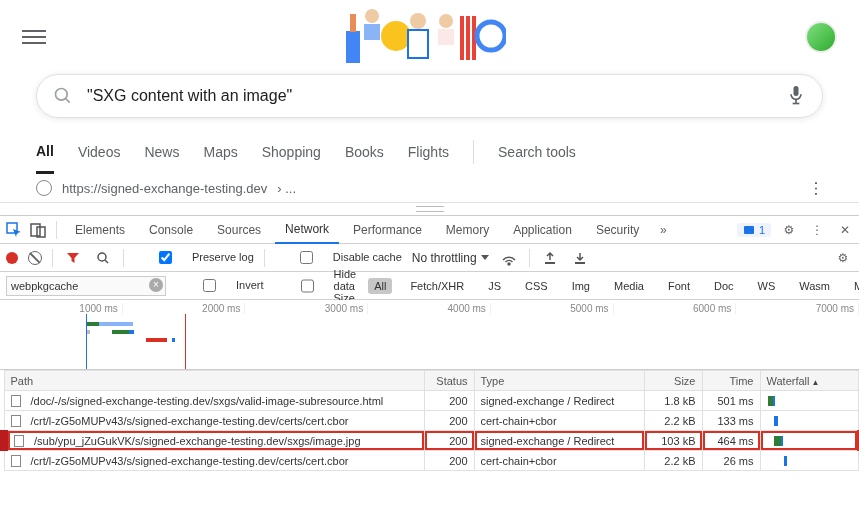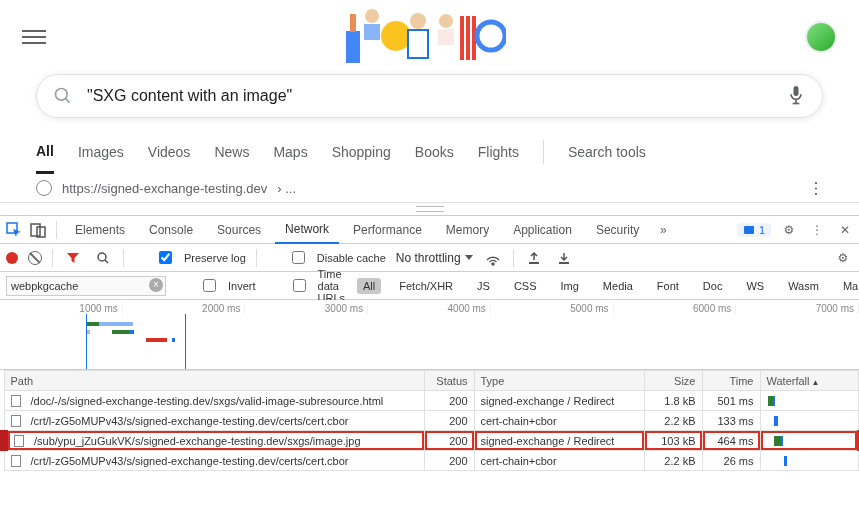--- a/index.html
+++ b/index.html
@@ -69,21 +69,21 @@
   .net-table th.status, .net-table th.size, .net-table th.time { text-align:right; }
   .net-table td.num { text-align:right; }
   .row-hl td { box-shadow: inset 0 0 0 2px #d93025; }
   .row-hl td:first-child { border-left:8px solid #b91c1c; }
   .row-hl td:last-child { border-right:2px solid #d93025; }
   .path-cell { display:flex; align-items:flex-start; gap:10px; }
   .file-ico { width:10px; height:12px; border:1px solid #888; position:relative; }
   .wf-cell { position:relative; height:100%; }
   .wf-block { position:absolute; height:10px; top:2px; }
   input[type=checkbox] { margin:0; }
-  .chk-label { display:flex; align-items:center; gap:12px; font-size:11px; color:#333;padding-left:25px; }
+  .chk-label { display:flex; gap:20px; font-size:11px; color:#333;padding-left:25px; }
   .sortarrow { font-size:8px; margin-left:2px; color:#444; }
 </style>
 </head>
 <body>
 
 <div class="google-area">
   <div class="google-top">
     <div class="hamburger">
         <span></span>
         <span></span>
@@ -118,21 +118,20 @@
       <svg width="20" height="26" viewBox="0 0 24 28">
           <rect x="9" y="2" width="6" height="12" rx="3" fill="#5f6368"></rect>
           <path d="M6 12a6 6 0 0 0 12 0" fill="none" stroke="#5f6368" stroke-width="2"></path>
           <line x1="12" y1="18" x2="12" y2="23" stroke="#5f6368" stroke-width="2"></line>
           <line x1="8" y1="23" x2="16" y2="23" stroke="#5f6368" stroke-width="2"></line>
         </svg>
     </div>
   </div>
   <div class="tabrow">
     <div class="tab-item active">All</div>
-    <div class="tab-item">Images</div>
     <div class="tab-item">Videos</div>
     <div class="tab-item">News</div>
     <div class="tab-item">Maps</div>
     <div class="tab-item">Shopping</div>
     <div class="tab-item">Books</div>
     <div class="tab-item">Flights</div>
     <div class="tab-sep"></div>
     <div class="tab-item">Search tools</div>
   </div>
   <div class="result-row">
@@ -241,21 +240,21 @@
     <div class="filter-input-wrap">
       <input class="filter-input" value="webpkgcache" style="">
       <span class="clear-x">×</span>
     </div>
     <label class="chk-label">
         <input type="checkbox" style=""> 
         <span>Invert</span>
       </label>
     <label class="chk-label">
         <input type="checkbox" style=""> 
-        <span>Time data URLs</span>
+        <span>Hide data Size</span>
       </label>
     <span class="type-chip active">All</span>
     <span class="type-chip">Fetch/XHR</span>
     <span class="type-chip">JS</span>
     <span class="type-chip">CSS</span>
     <span class="type-chip">Img</span>
     <span class="type-chip">Media</span>
     <span class="type-chip">Font</span>
     <span class="type-chip">Doc</span>
     <span class="type-chip">WS</span>

